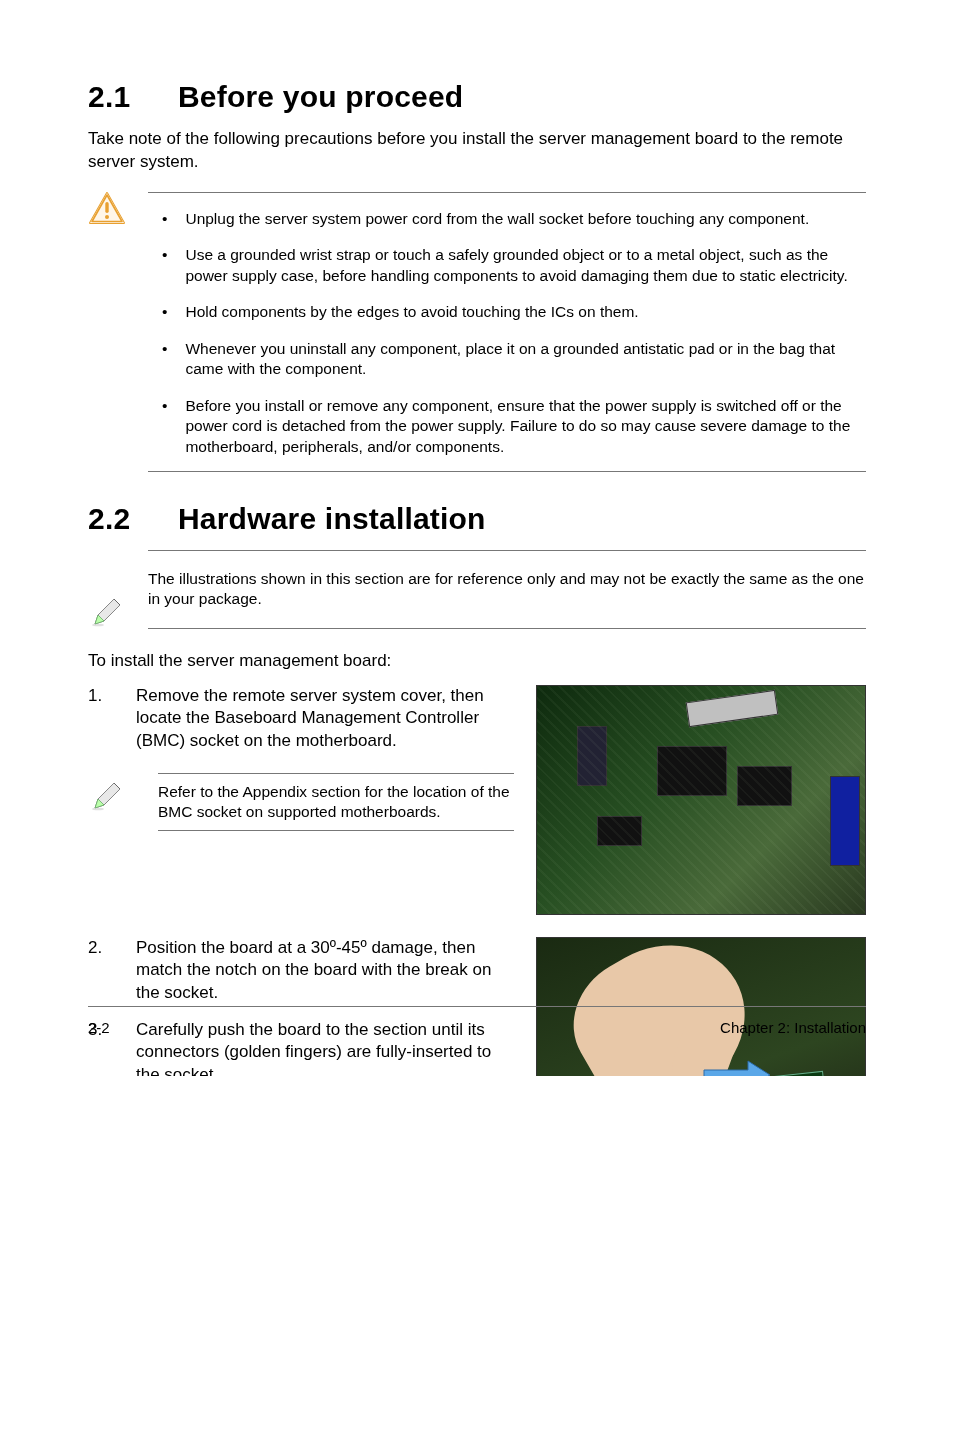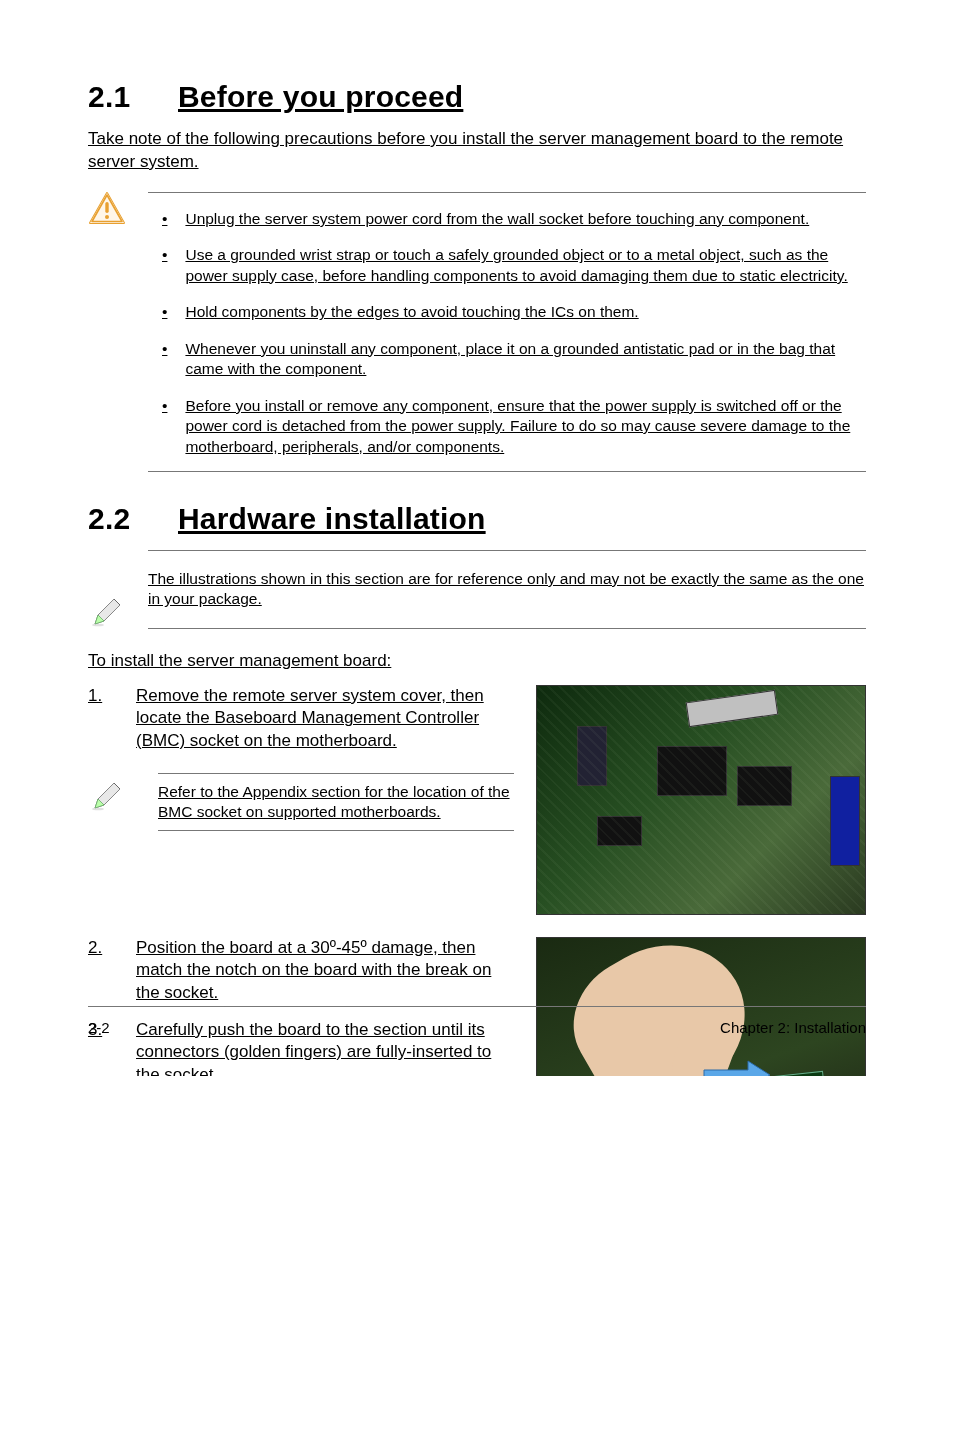--- a/index.html
+++ b/index.html
@@ -1,17 +1,17 @@
 <!DOCTYPE html>
 <html><head>
 <meta charset="utf-8">
 <style>
   * { margin: 0; padding: 0; box-sizing: border-box; }
   html, body { width: 954px; background: #fff; font-family: Arial, Helvetica, sans-serif; color: #000; }
-  .page { width: 954px; height: 1076px; padding: 80px 88px 40px 88px; position: relative; text-decoration: underline; }
+  .page { width: 954px; height: 1076px; padding: 80px 88px 40px 88px; position: relative; }
 
   .h1 { font-size: 30px; font-weight: bold; margin-bottom: 14px; letter-spacing: 0.2px; }
   .h1 .num { display: inline-block; width: 90px; }
   .intro { font-size: 17px; line-height: 1.35; margin-bottom: 18px; }
 
   .callout { display: flex; align-items: flex-start; gap: 22px; margin-bottom: 30px; }
   .callout .icon-col { width: 38px; flex: 0 0 38px; display:flex; justify-content:center; }
   .callout .body-col { flex: 1; border-top: 1px solid #777; border-bottom: 1px solid #777; padding: 10px 0; }
   .bullets { list-style: none; font-size: 15.5px; line-height: 1.32; }
   .bullets li { display: flex; gap: 18px; padding: 6px 0 10px 14px; }

